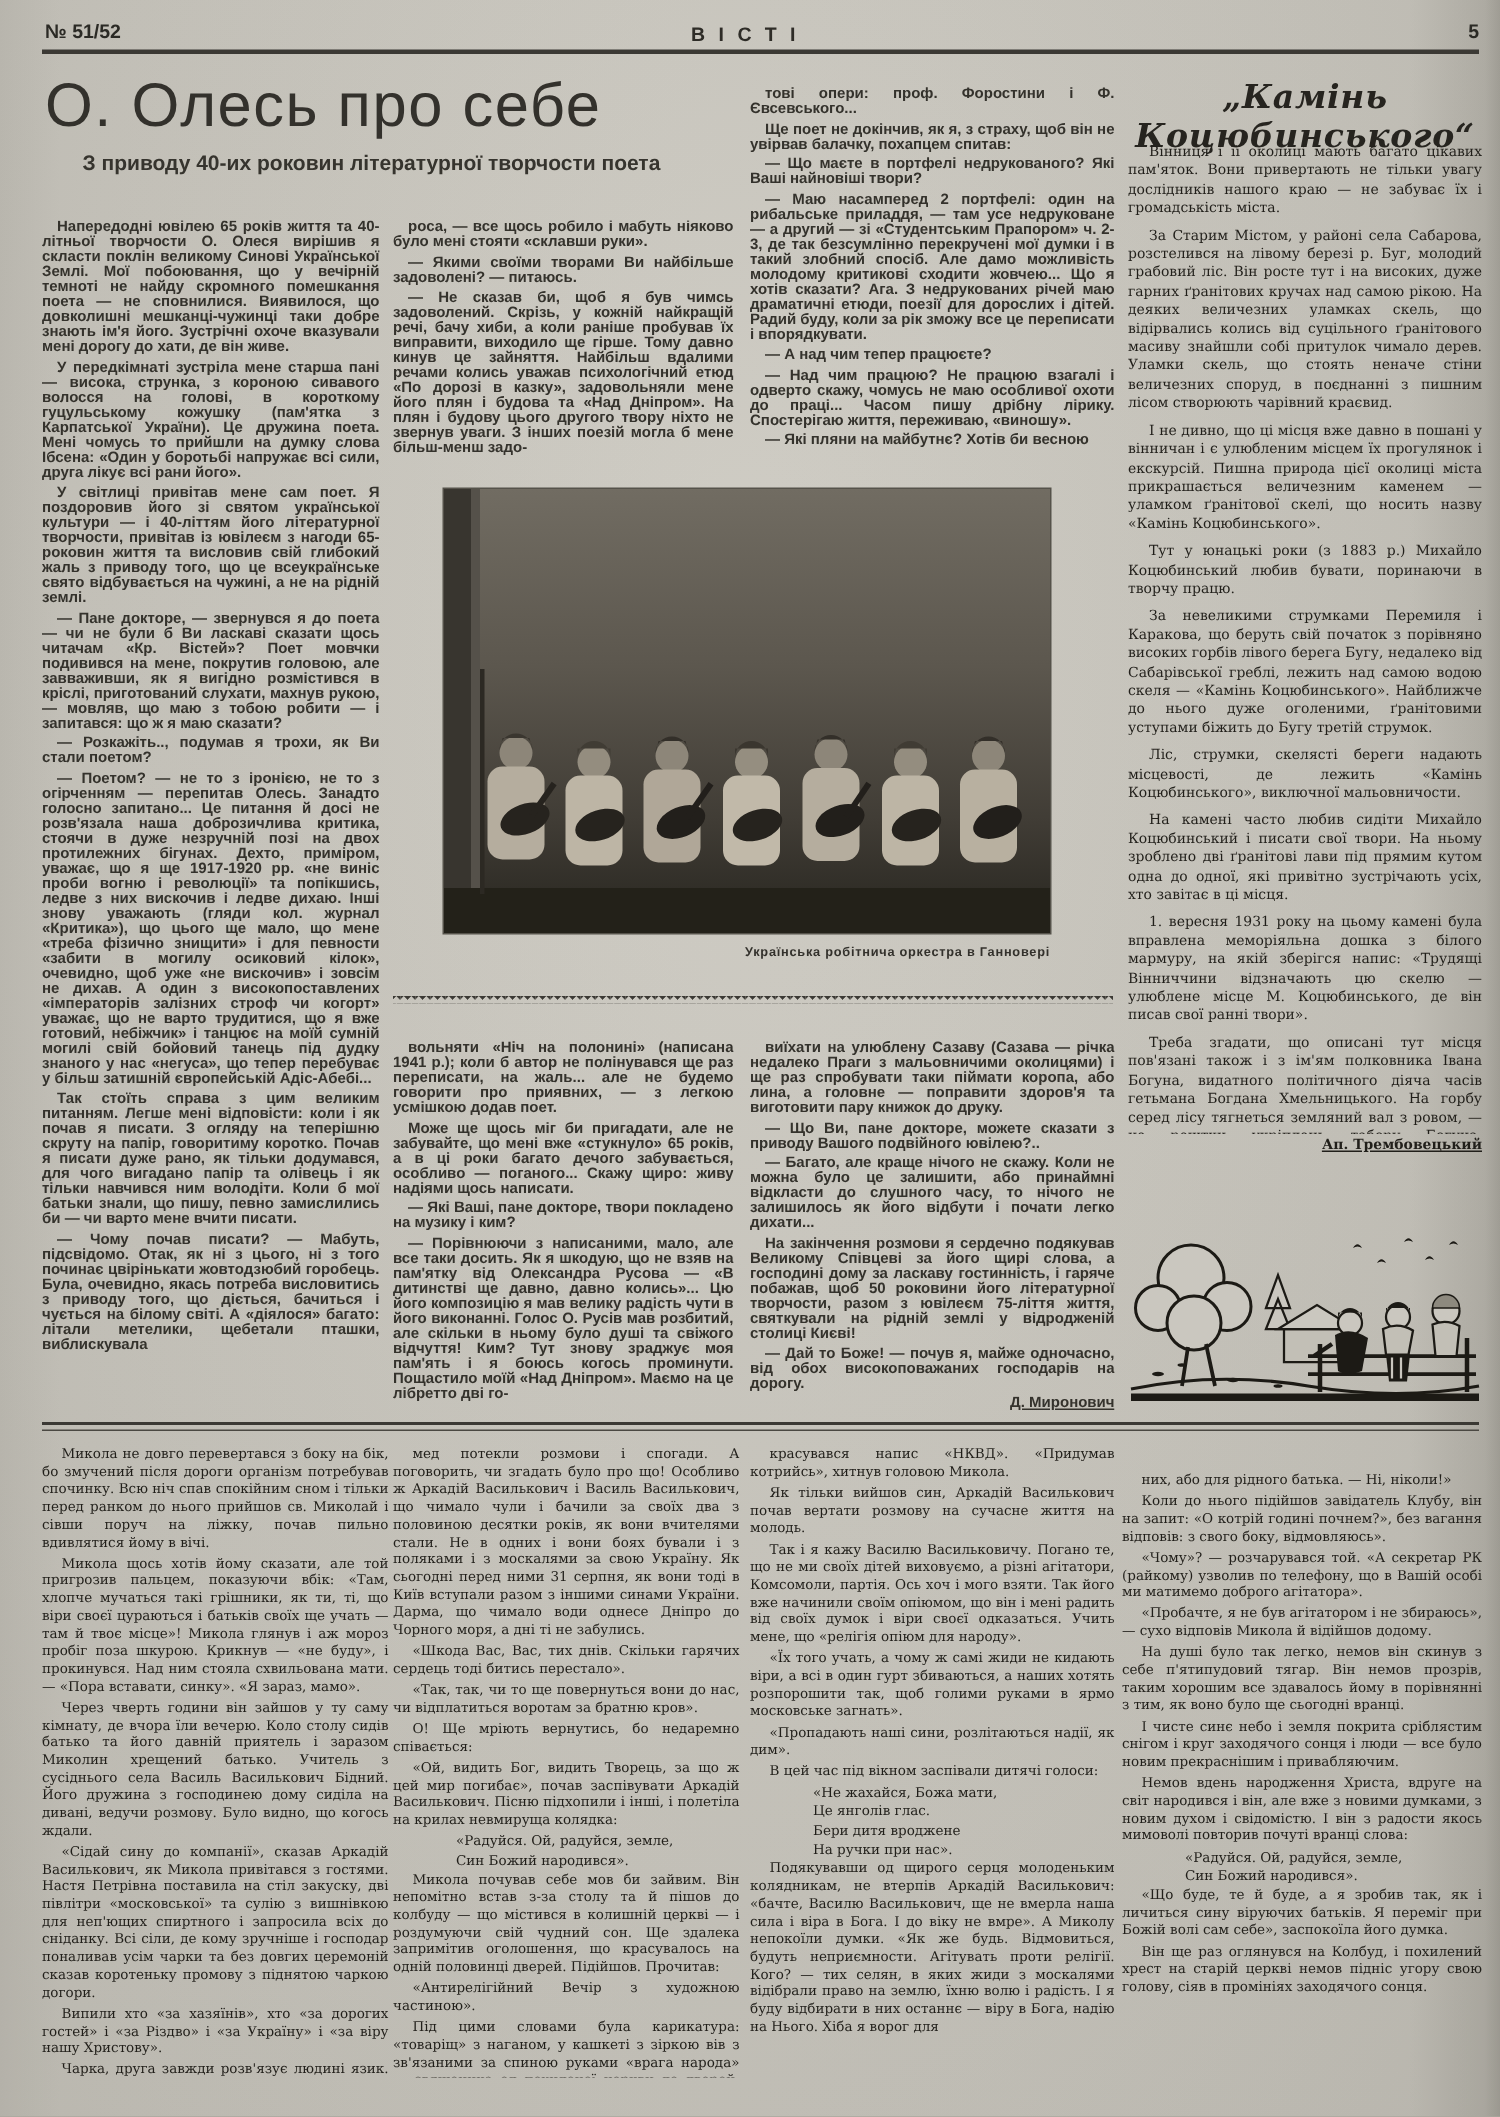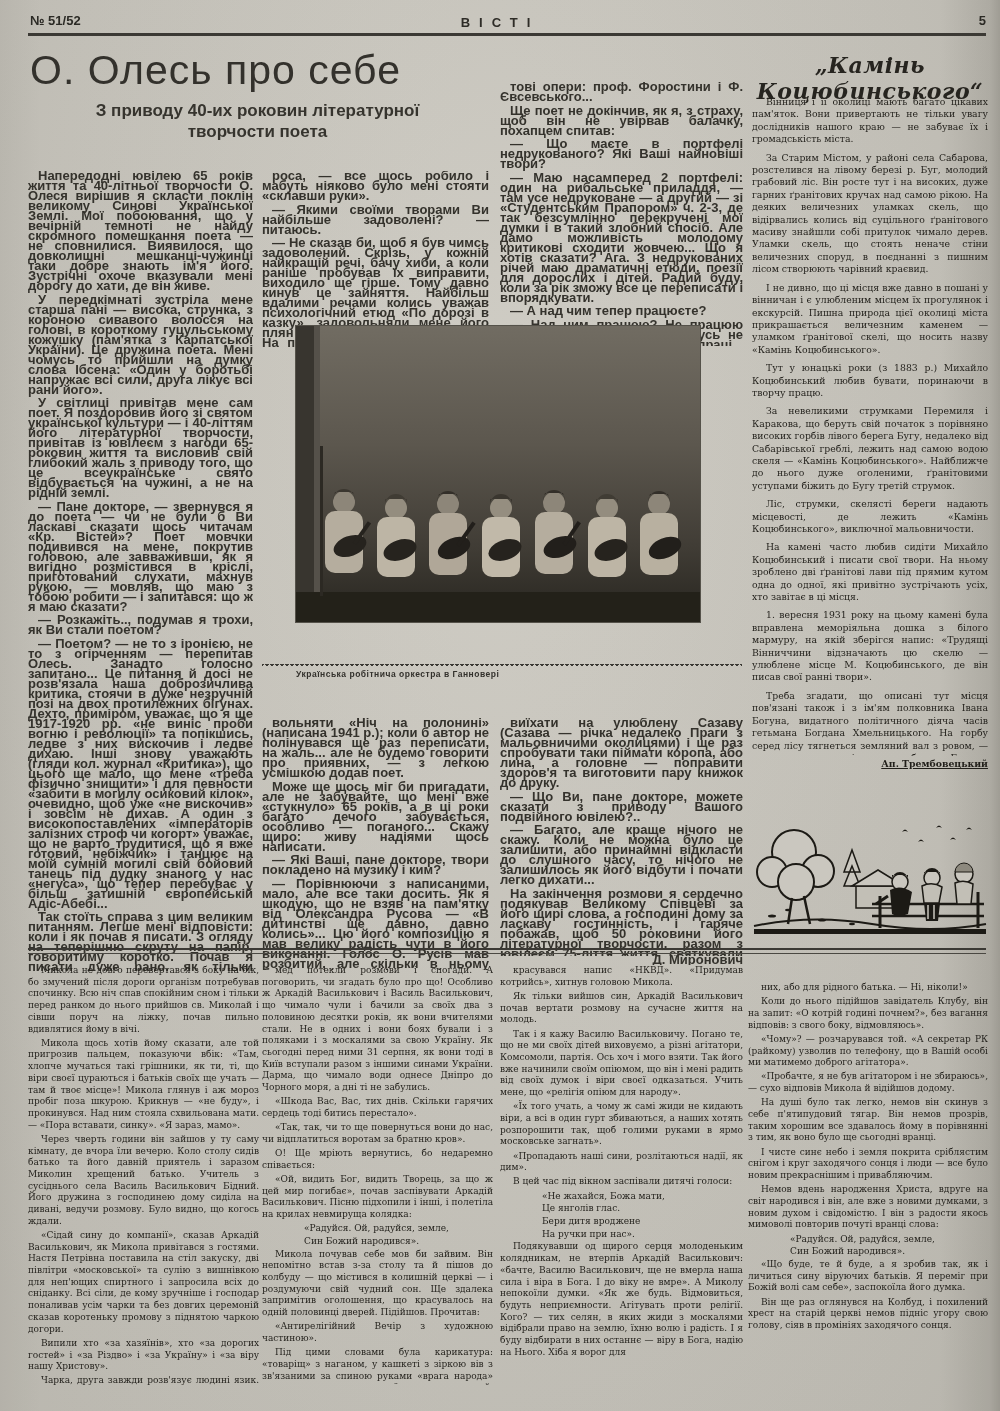--- a/index.html
+++ b/index.html
@@ -11,36 +11,36 @@
       #c9c6bd;
     overflow:hidden;
     font-family:"Liberation Sans",sans-serif;color:#2e2c27;
   }
   .abs{position:absolute;}
   
   .hdr{font-weight:bold;font-size:13px;color:#2b2a25;}
   .masthead{letter-spacing:9px;font-size:13px;text-align:center;font-weight:bold;}
   .rule{background:#3b3934;}
   
-  .sans{font-size:13px;line-height:10px;text-align:justify;font-weight:bold;color:#34322c;overflow:hidden;margin-top:24px;}
+  .sans{font-size:10px;line-height:10px;text-align:justify;font-weight:bold;color:#34322c;overflow:hidden;}
   .sans p{margin:0 0 3.5px;text-indent:10px;}
   
   .headline{font-size:41px;font-weight:normal;letter-spacing:1px;color:#33312c;text-align:left;line-height:1;}
-  .subhead{font-size:17px;font-weight:bold;color:#36342e;text-align:center;line-height:1.25;}
+  .subhead{font-size:14px;font-weight:bold;color:#36342e;text-align:left;line-height:1.25;}
   
   .serif{font-family:"DejaVu Serif","Liberation Serif",serif;font-size:9.3px;line-height:12.4px;
          text-align:justify;color:#211f1a;overflow:hidden;}
   .serif p{margin:0 0 6px;text-indent:14px;}
   .story{font-size:9px;line-height:11.7px;}
   .story p{margin:0 0 2.5px;text-indent:13px;}
   .kamin-title{font-family:"DejaVu Serif","Liberation Serif",serif;font-size:22px;font-weight:bold;
                text-align:center;color:#26241f;letter-spacing:.5px;font-style:italic;}
   .byline{font-weight:bold;text-align:right;text-decoration:underline;}
   .verse p{text-indent:0;margin:0 0 1px;padding-left:42px;text-align:left;}
-  .caption{font-size:8.5px;font-weight:bold;text-align:left;color:#33312c;letter-spacing:.5px;margin-top:40px;}
+  .caption{font-size:8.5px;font-weight:bold;text-align:right;color:#33312c;letter-spacing:.5px;}
   
   .wavy{height:5px;
     background:
       linear-gradient(135deg,#3b3934 25%,transparent 25%) 0 0/5px 5px repeat-x,
       linear-gradient(45deg,transparent 75%,#3b3934 75%) 0 0/5px 5px repeat-x;
   }
   .dblrule{border-top:2.5px solid #3b3934;border-bottom:1px solid #4a4842;height:3px;}
   .photo{background:linear-gradient(180deg,#716c62 0%,#5c574e 40%,#403c35 75%,#27251f 100%);
          box-shadow:0 0 0 1px #55524a;}
 </style>

